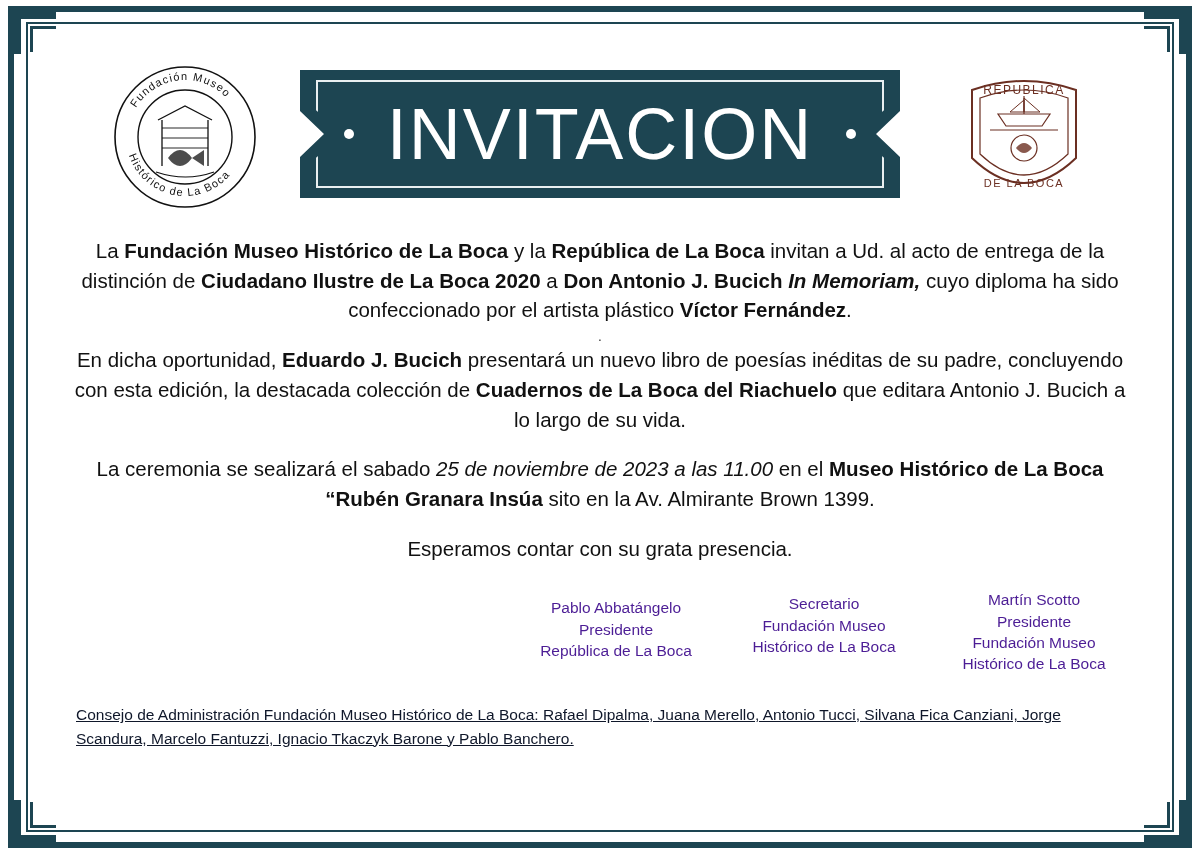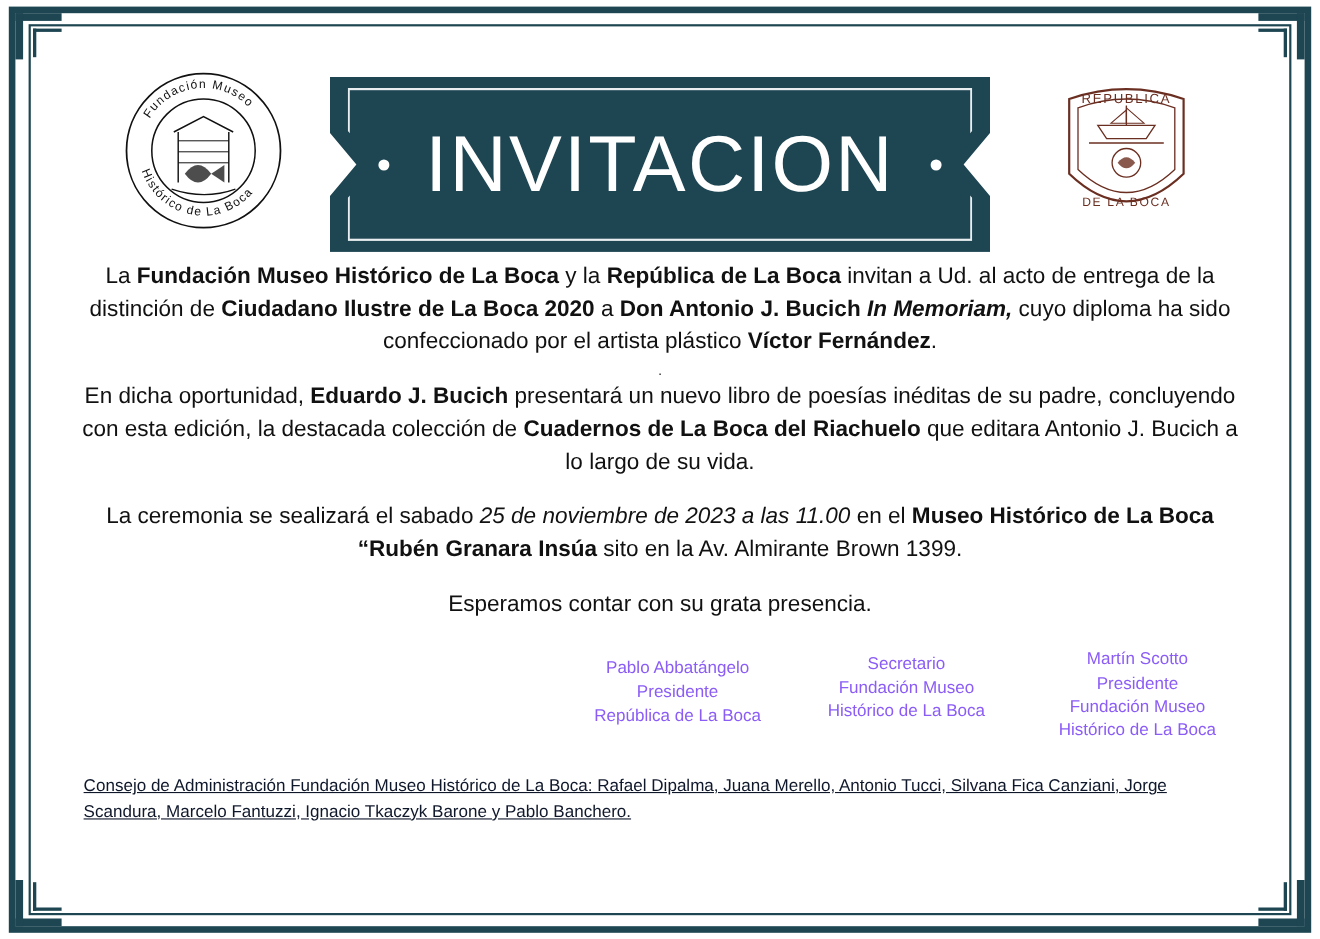--- a/index.html
+++ b/index.html
@@ -95,21 +95,21 @@
     width: 140px;
     height: 150px;
   }
 
   .banner-wrap {
     position: absolute;
     left: 50%;
     transform: translateX(-50%);
     top: 36px;
     width: 600px;
-    height: 159px;
+    height: 128px;
   }
   .banner {
     position: absolute;
     inset: 0;
     background: #1d4552;
     clip-path: polygon(0% 0%, 100% 0%, 100% 32%, 96% 50%, 100% 68%, 100% 100%, 0% 100%, 0% 68%, 4% 50%, 0% 32%);
   }
   .banner-inner-line {
     position: absolute;
     left: 16px;
@@ -166,21 +166,21 @@
   .signatures {
     position: relative;
     margin-top: 30px;
     height: 96px;
   }
   .sig {
     position: absolute;
     text-align: center;
     font-size: 15.5px;
     line-height: 1.36;
-    color: #8b5cf6;
+    color: #4c1d95;
   }
   .sig-1 { left: 470px; top: 4px; width: 200px; }
   .sig-2 { left: 678px; top: 0px;  width: 200px; }
   .sig-3 { left: 888px; top: -4px; width: 200px; }
   .sig .name { font-weight: normal; }
 
   
   .footer {
     position: relative;
     margin-top: 14px;

